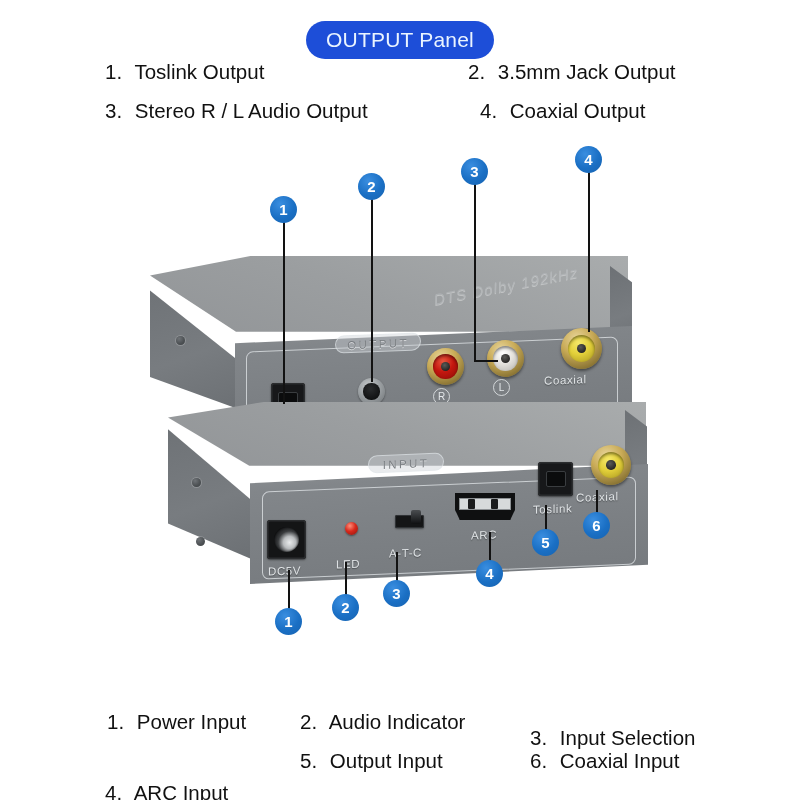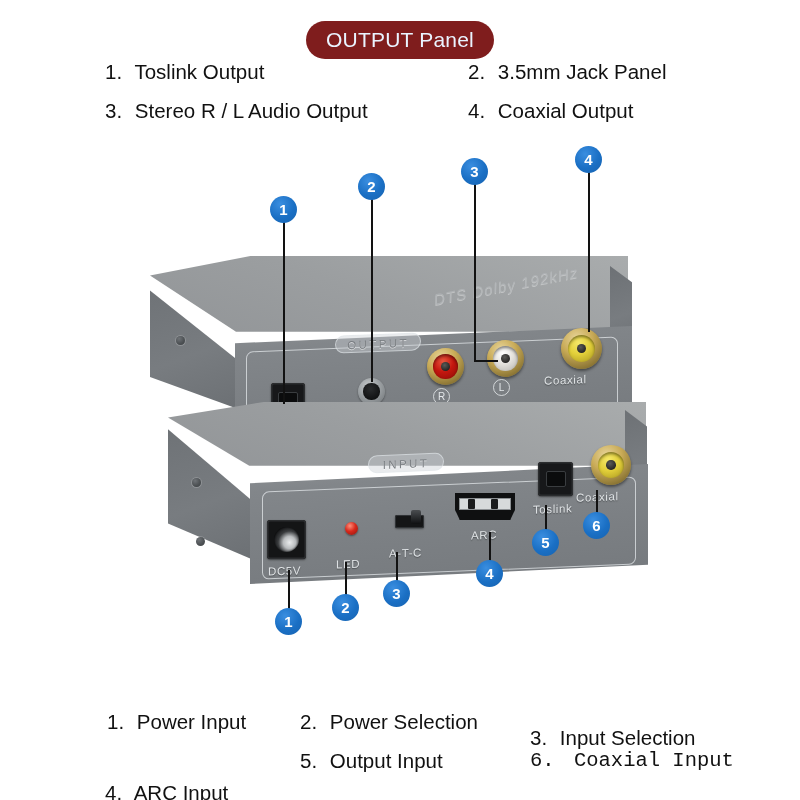--- a/index.html
+++ b/index.html
@@ -18,21 +18,21 @@
   }
 
   .stage {
     position: absolute;
     inset: 0;
   }
 
   
   .panel-badge {
     position: absolute;
-    background: #7f1d1d;
+    background: #1d4ed8;
     color: #eaf4ff;
     border-radius: 999px;
     font-size: 21px;
     line-height: 1;
     padding: 8px 20px 9px 20px;
     letter-spacing: .2px;
     white-space: nowrap;
     font-family: "Liberation Sans", sans-serif;
   }
   #badge-output { left: 306px; top: 21px; }
@@ -289,27 +289,27 @@
 
   <div class="panel-badge" id="badge-output">OUTPUT Panel</div>
 
   <div class="legend">
     <div class="legend-row" style="left:105px; top:62px;">
       <span style="margin-right: 7px;">1.</span>
       <span>Toslink Output</span>
     </div>
     <div class="legend-row" style="left:468px; top:62px;">
       <span style="margin-right: 7px;">2.</span>
-      <span>3.5mm Jack Panel</span>
+      <span>3.5mm Jack Output</span>
     </div>
     <div class="legend-row" style="left:105px; top:101px;">
       <span style="margin-right: 7px;">3.</span>
       <span>Stereo R / L Audio Output</span>
     </div>
-    <div class="legend-row" style="left:468px; top:101px;">
+    <div class="legend-row" style="left:480px; top:101px;">
       <span style="margin-right: 7px;">4.</span>
       <span>Coaxial Output</span>
     </div>
   </div>
 
   <div class="device" id="device-output" style="left:150px; top:248px; width:500px; height:200px;">
 
     <div class="face-top" style="left:0px; top:8px; width:478px; height:122px;
                 clip-path: polygon(21% 0%, 100% 0%, 100% 62%, 100% 62%, 18% 62%, 0% 16%);"></div>
 
@@ -447,33 +447,33 @@
   </div>
 
 
   <div class="legend">
     <div class="legend-row" style="left:107px; top:712px;">
       <span style="margin-right: 7px;">1.</span>
       <span>Power Input</span>
     </div>
     <div class="legend-row" style="left:300px; top:712px;">
       <span style="margin-right: 7px;">2.</span>
-      <span>Power Selection</span>
+      <span>Audio Indicator</span>
     </div>
     <div class="legend-row" style="left:530px; top:728px;">
       <span style="margin-right: 7px;">3.</span>
       <span>Input Selection</span>
     </div>
     <div class="legend-row" style="left:105px; top:751px;margin-top:32px;">
       <span style="margin-right: 7px;">4.</span>
       <span>ARC Input</span>
     </div>
     <div class="legend-row" style="left:300px; top:751px;">
       <span style="margin-right: 7px;">5.</span>
       <span>Output Input</span>
     </div>
-    <div class="legend-row" style="left:530px; top:751px;font-family:Liberation Mono, monospace;">
+    <div class="legend-row" style="left:530px; top:751px;">
       <span style="margin-right: 7px;">6.</span>
       <span>Coaxial Input</span>
     </div>
   </div>
 
 </div>
 
 </body></html>

